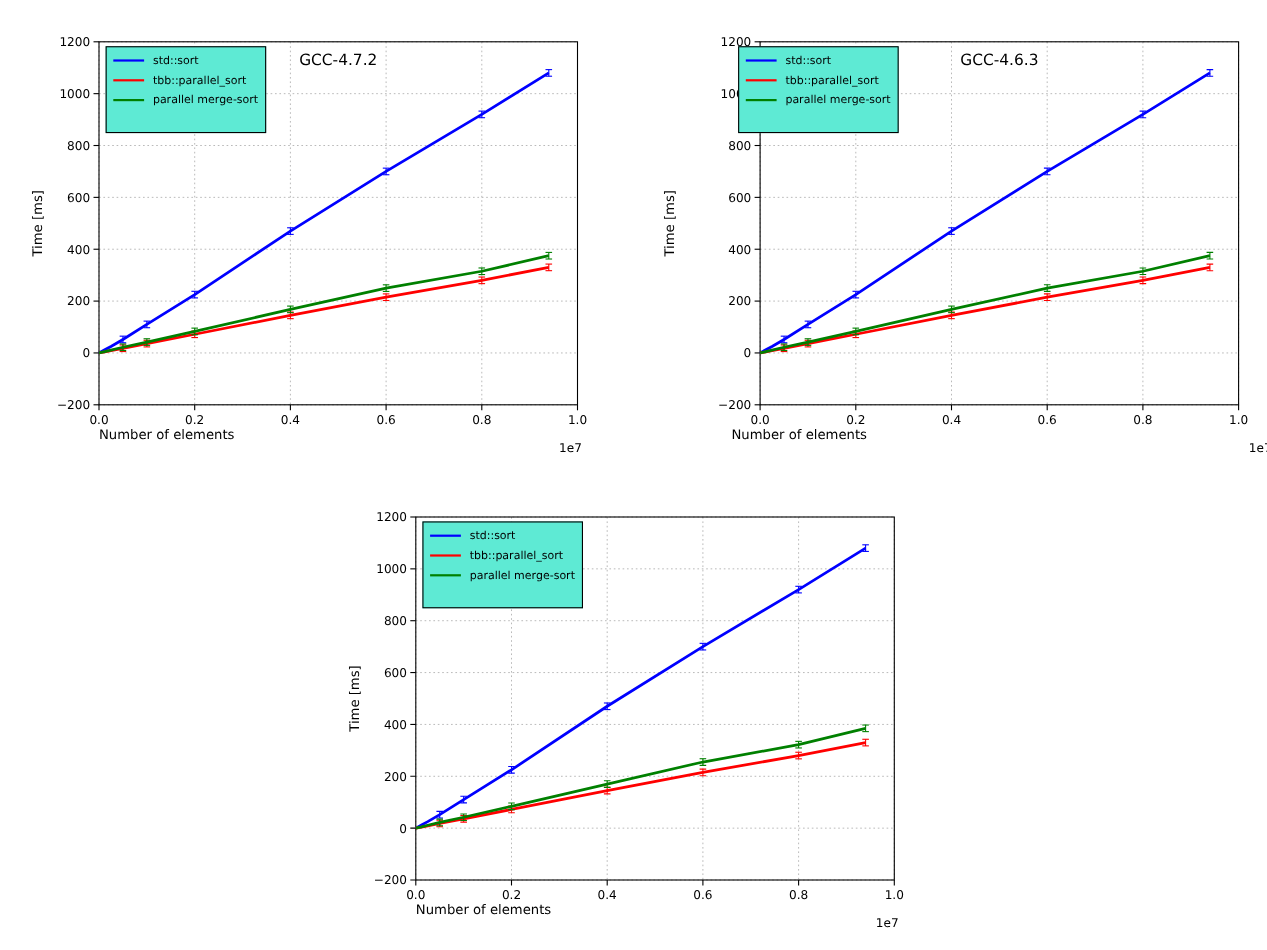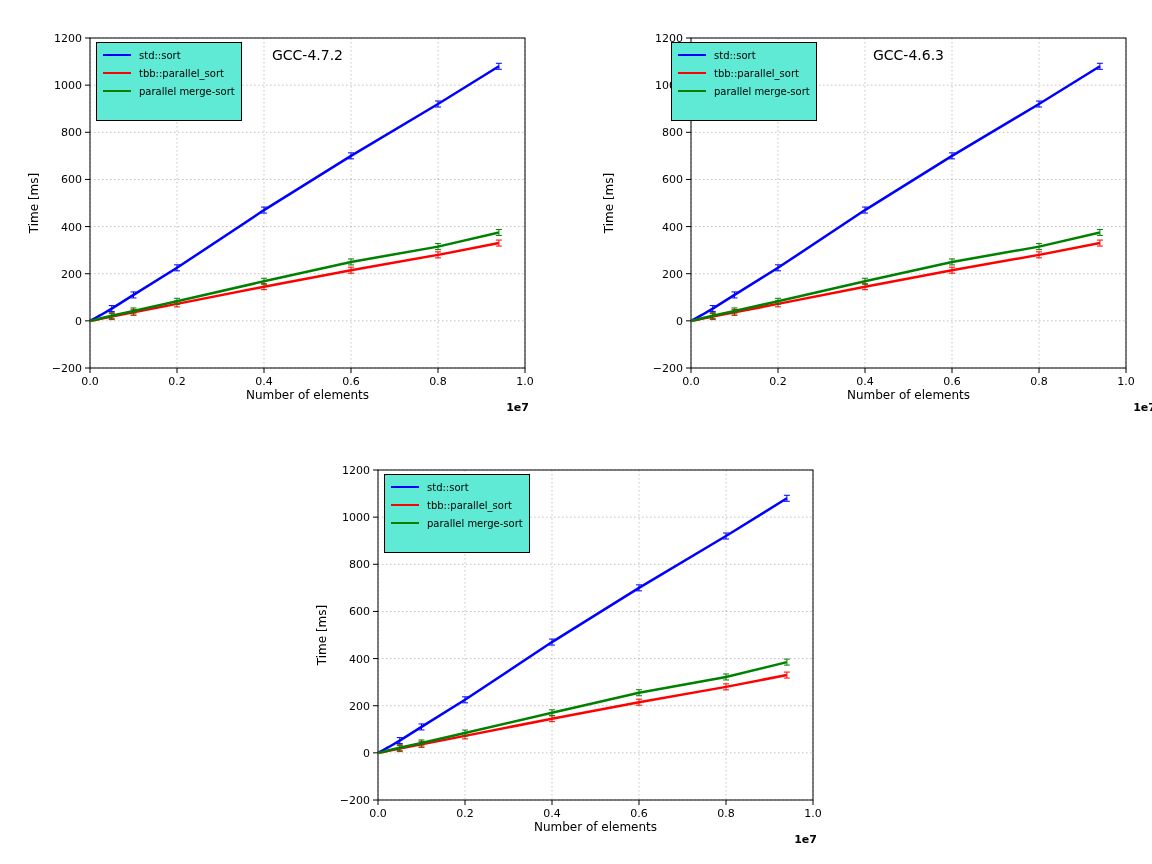--- a/index.html
+++ b/index.html
@@ -32,29 +32,28 @@
     left: -56px;
     top: 50%;
     transform: translate(-50%, -50%) rotate(-90deg);
     font-size: 12px;
     white-space: nowrap;
   }
   .xlabel {
     position: absolute;
     bottom: -34px;
     width: 100%;
-    text-align: center;
+    text-align: left;
     font-size: 12px;
   }
   .exp-label {
     position: absolute;
     bottom: -46px;
     right: -4px;
     font-size: 11px;
-    font-weight: bold;
   }
   .svg-plot {
     width: 100%;
     height: 100%;
     display: block;
   }
   .axis-line {
     stroke: #000;
     stroke-width: 1;
     fill: none;

